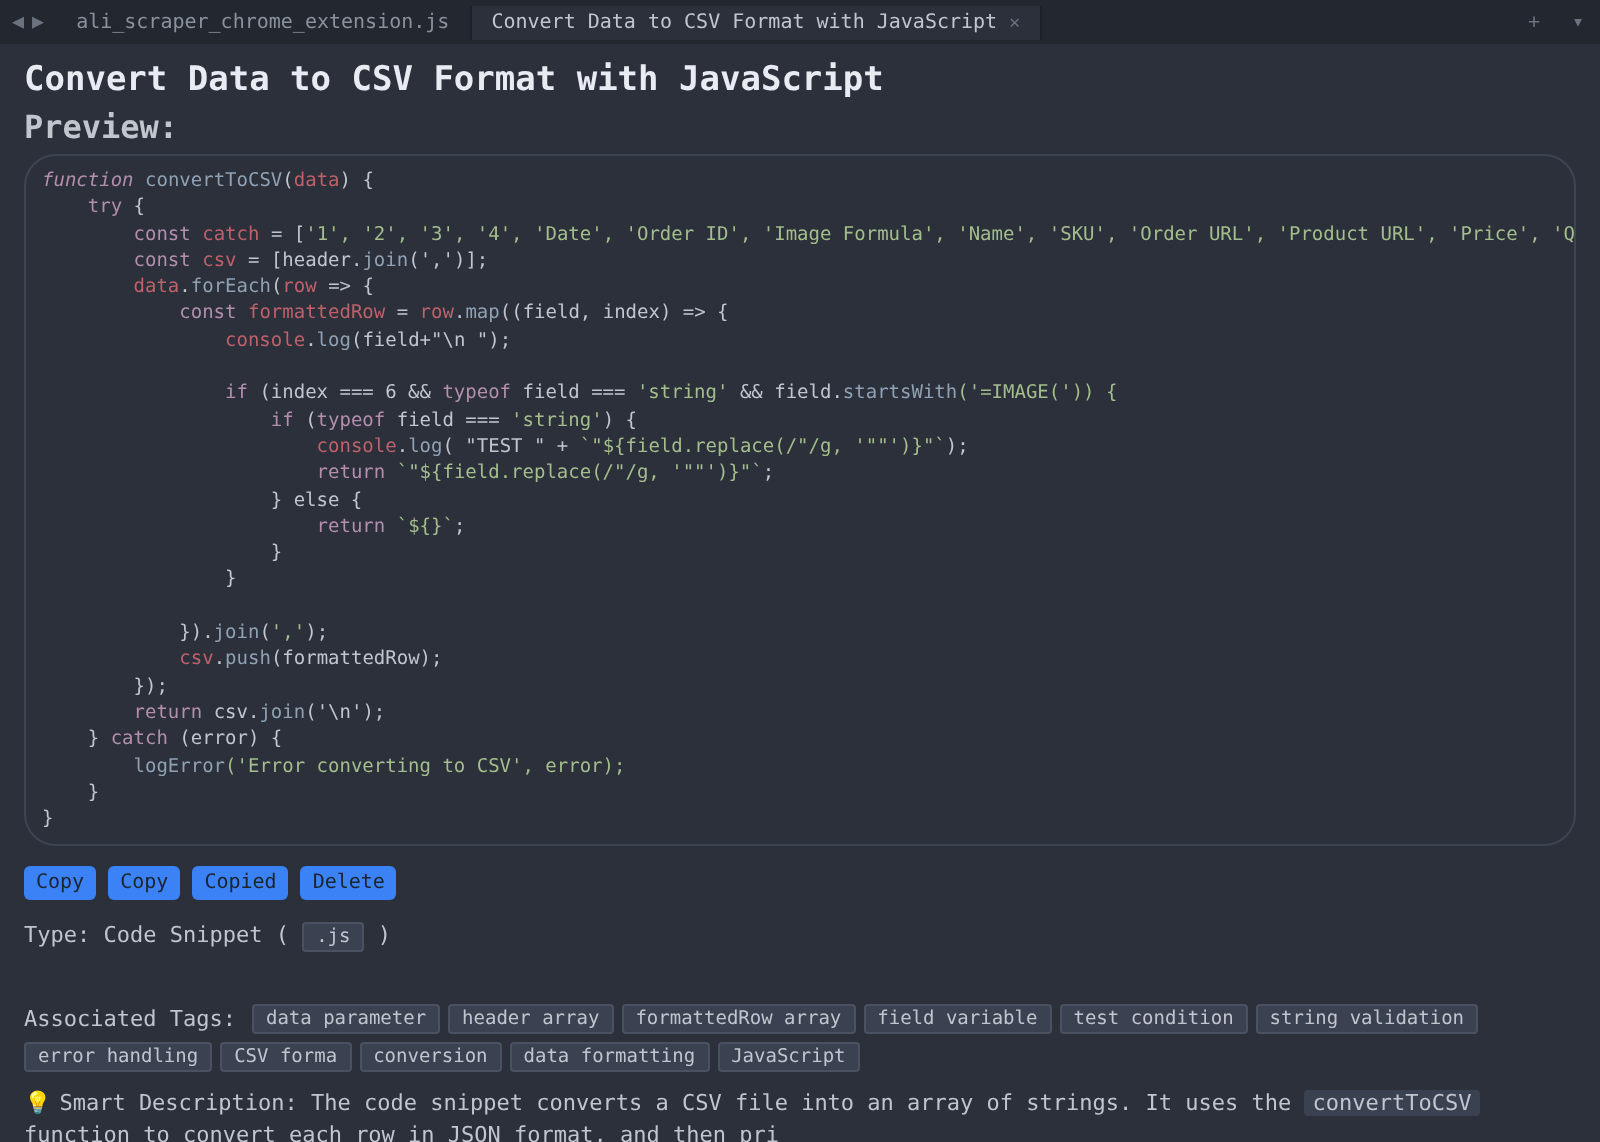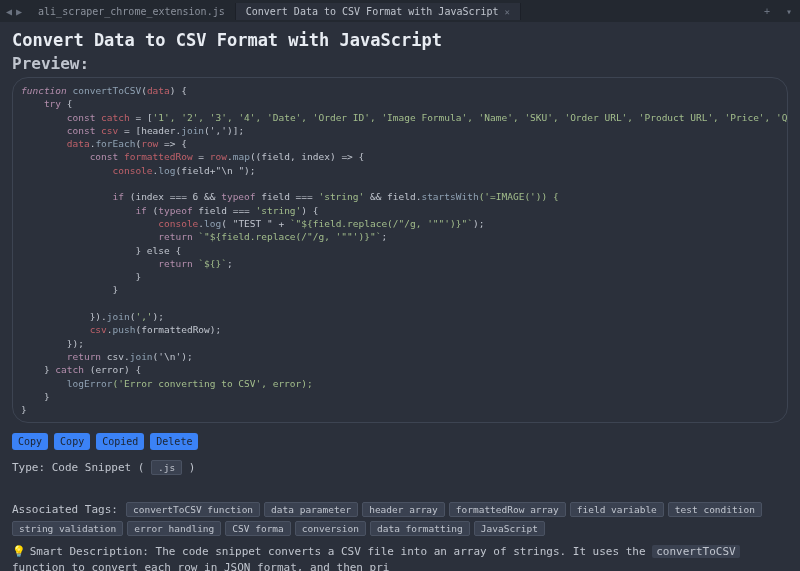--- a/index.html
+++ b/index.html
@@ -169,21 +169,20 @@
     <button class="btn">Delete</button>
   </div>
 
 
   <div class="context-line">
     <span>Type: Code Snippet ( </span><span class="tag">.js</span><span> )</span>
   </div>
 
   <div class="tags-row">
     <span class="tag-label">Associated Tags:</span>
-    <span class="tag">convertToCSV function</span>
     <span class="tag">data parameter</span>
     <span class="tag">header array</span>
     <span class="tag">formattedRow array</span>
     <span class="tag">field variable</span>
     <span class="tag">test condition</span>
     <span class="tag">string validation</span>
     <span class="tag">error handling</span>
     <span class="tag">CSV forma</span>
     <span class="tag">conversion</span>
     <span class="tag">data formatting</span>

